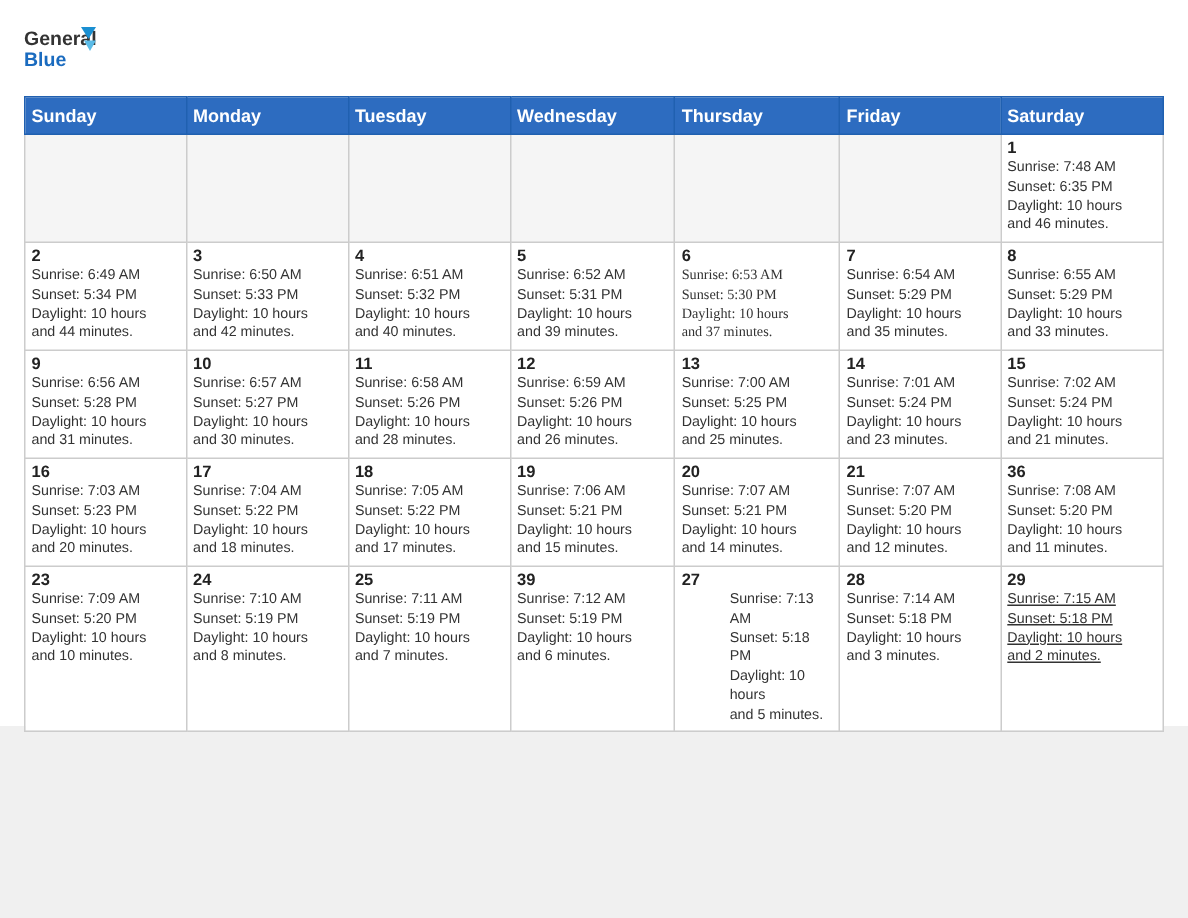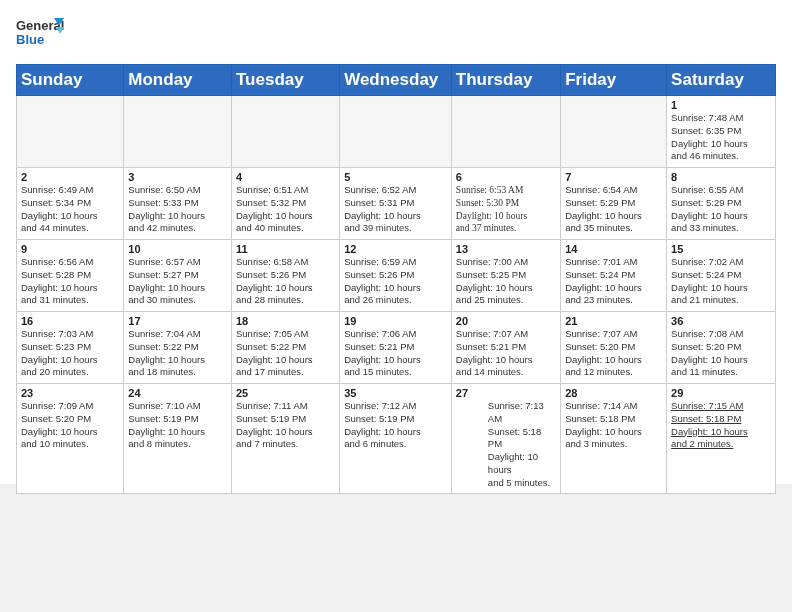--- a/index.html
+++ b/index.html
@@ -43,21 +43,21 @@
       width: 100%;
       border-collapse: collapse;
       border: 1px solid #ccc;
       font-size: 10px;
     }
     .calendar thead tr th {
       background-color: #2d6cc0;
       color: white;
       padding: 5px 4px;
       text-align: left;
-      font-size: 17px;
+      font-size: 12px;
       font-weight: bold;
       border: 1px solid #2060b0;
     }
     .calendar tbody tr td {
       vertical-align: top;
       border: 1px solid #ccc;
       padding: 3px 4px;
       width: 113px;
       height: 72px;
       background: white;
@@ -297,21 +297,21 @@
 and 8 minutes.</div>
           </td>
           <td>
             <span class="day-number">25</span>
             <div class="day-info" style="white-space: pre-line;">Sunrise: 7:11 AM
 Sunset: 5:19 PM
 Daylight: 10 hours
 and 7 minutes.</div>
           </td>
           <td>
-            <span class="day-number">35</span>
+            <span class="day-number">39</span>
             <div class="day-info" style="white-space: pre-line;">Sunrise: 7:12 AM
 Sunset: 5:19 PM
 Daylight: 10 hours
 and 6 minutes.</div>
           </td>
           <td>
             <span class="day-number">27</span>
             <div class="day-info" style="white-space: pre-line; margin-left: 32px;">Sunrise: 7:13 AM
 Sunset: 5:18 PM
 Daylight: 10 hours

